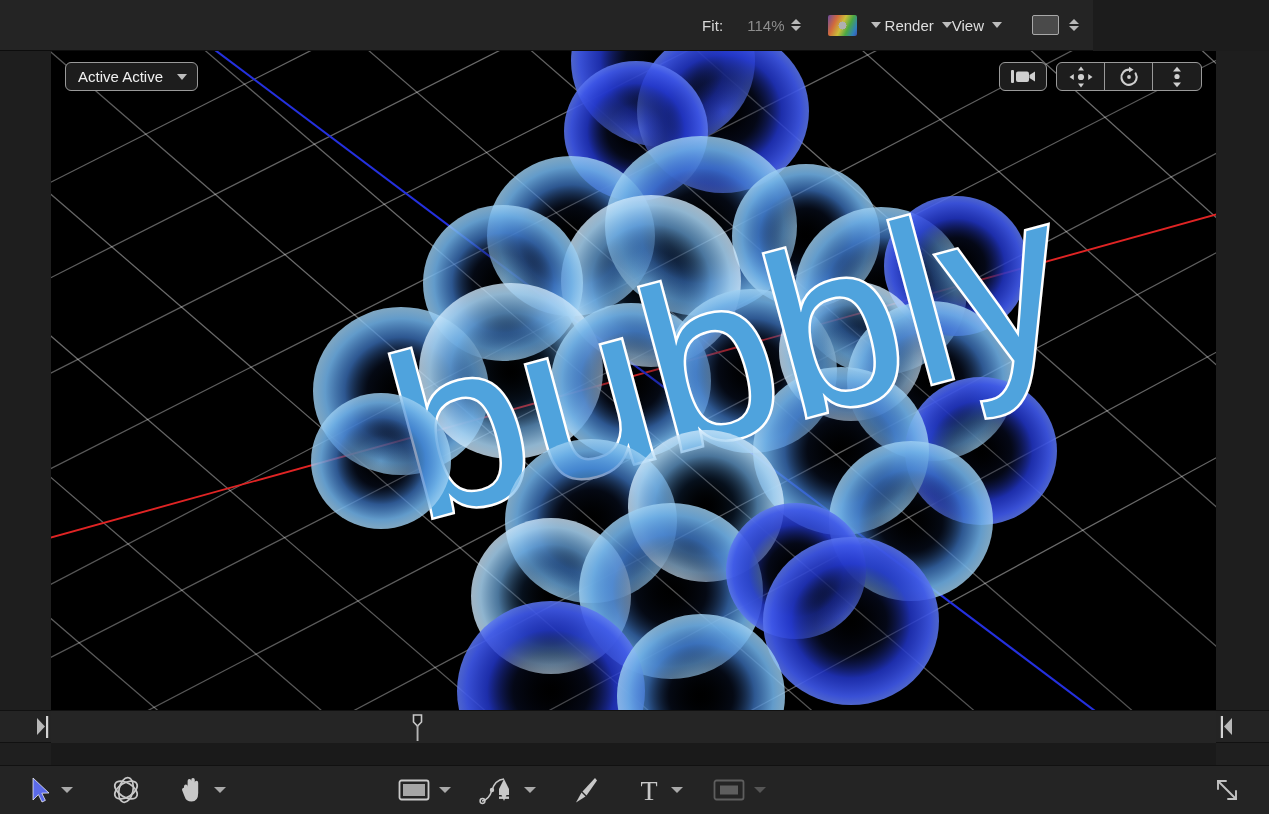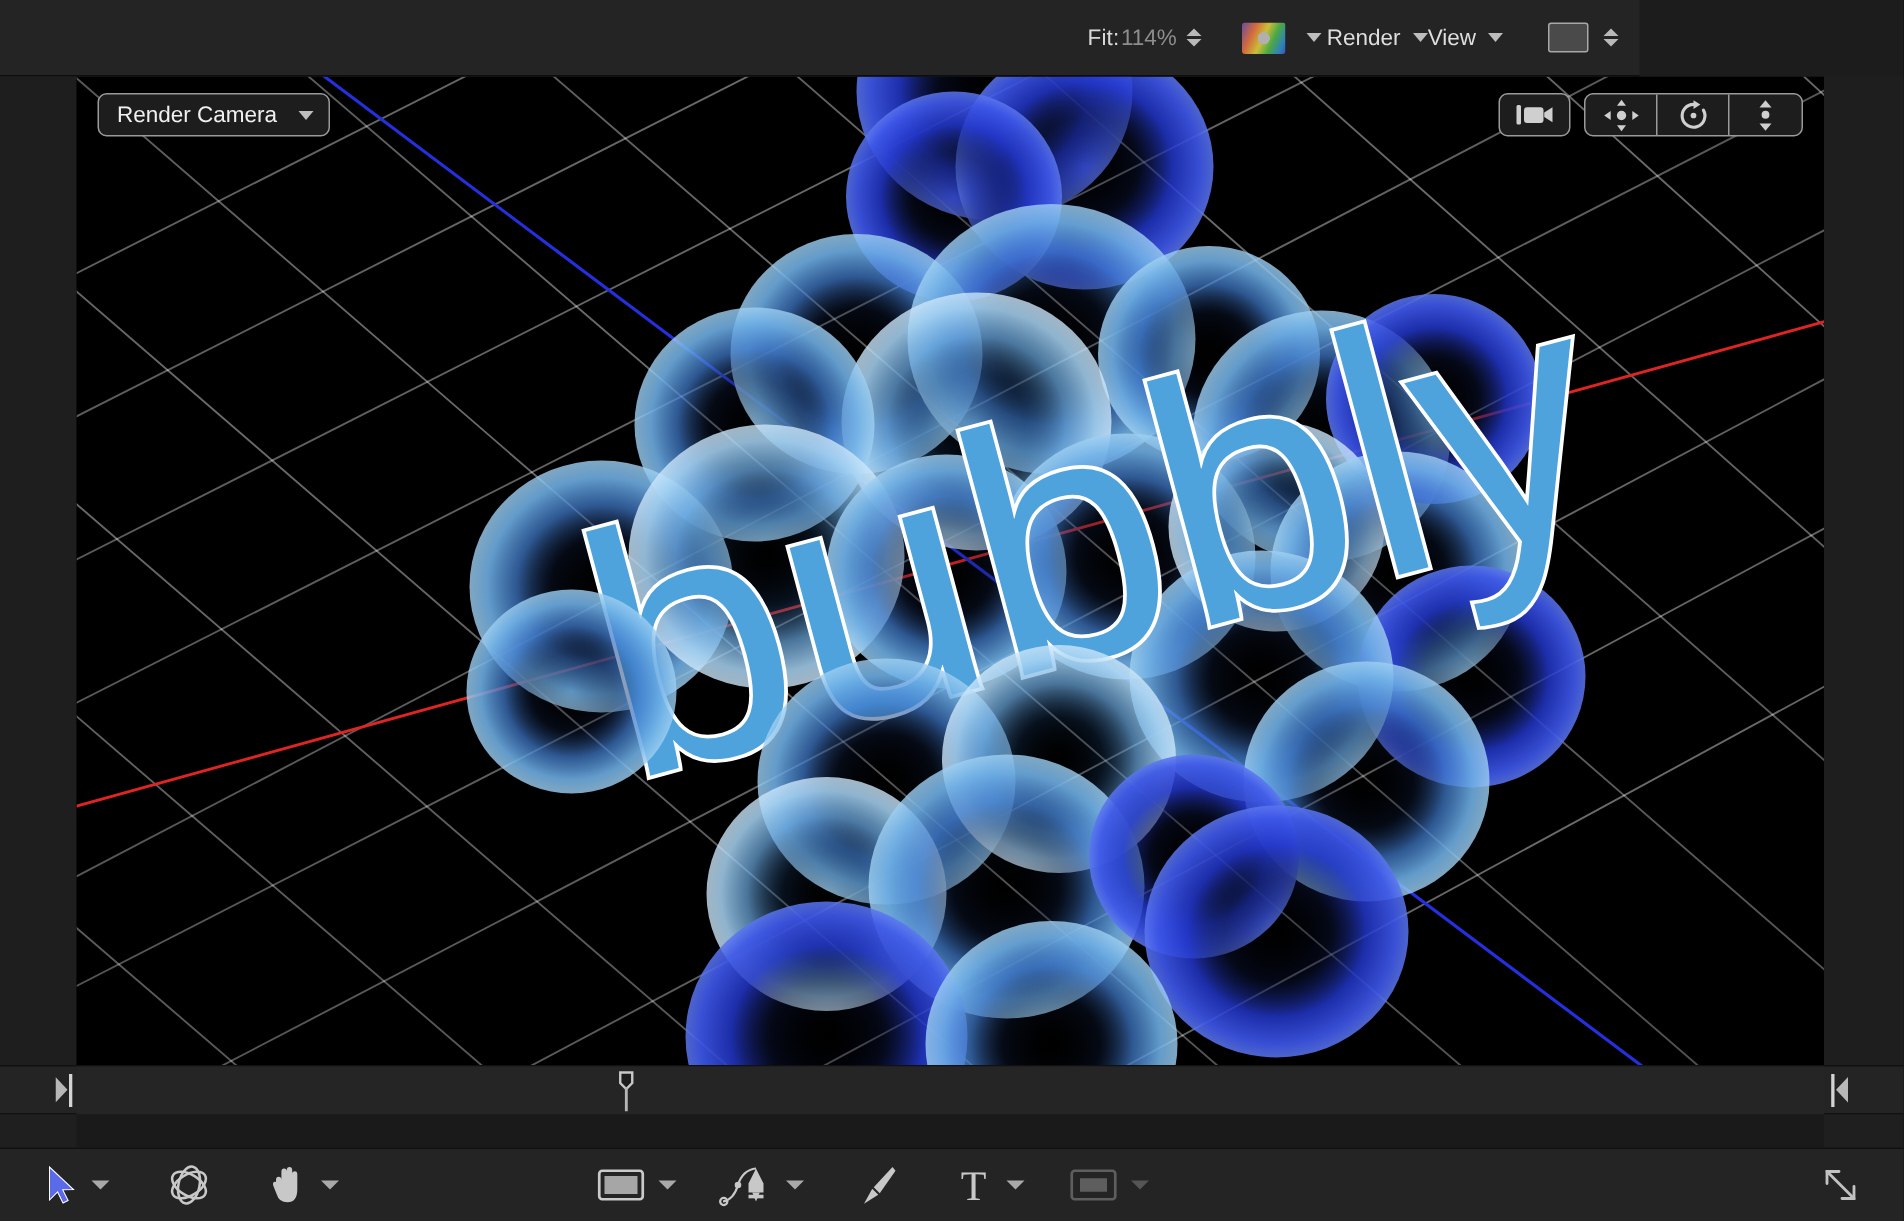--- a/index.html
+++ b/index.html
@@ -17,21 +17,21 @@
     background: #242424;
     border-bottom: 1px solid #0d0d0d;
     display: flex; align-items: center; justify-content: flex-end;
     padding-right: 14px;
   }
   .tb-group { display: flex; align-items: center; height: 26px; }
   .fit-label {
     font-size: 15px; color: #d8d8d8; letter-spacing: .1px;
   }
   .fit-value {
-    font-size: 15px; color: #8d8d8d; margin-left: 1px;
+    font-size: 15px; color: #8d8d8d; margin-left: 24px;
   }
   .stepper {
     display: inline-flex; flex-direction: column; align-items: center;
     justify-content: center; margin-left: 6px; width: 11px; height: 20px;
   }
   .stepper .up, .stepper .dn {
     width: 0; height: 0; border-left: 5px solid transparent;
     border-right: 5px solid transparent;
   }
   .stepper .up { border-bottom: 5px solid #b9b9b9; margin-bottom: 2px; }
@@ -279,21 +279,21 @@
         <ellipse cx="500" cy="545" rx="80" ry="78" fill="url(#bubLight)"></ellipse>
         <ellipse cx="620" cy="540" rx="92" ry="88" fill="url(#bub)"></ellipse>
         <ellipse cx="745" cy="520" rx="70" ry="68" fill="url(#bubDeep)"></ellipse>
         <ellipse cx="800" cy="570" rx="88" ry="84" fill="url(#bubDeep)"></ellipse>
         <ellipse cx="500" cy="640" rx="94" ry="90" fill="url(#bubDeep)"></ellipse>
         <ellipse cx="650" cy="645" rx="84" ry="82" fill="url(#bub)"></ellipse>
       </g>
     </svg>
 
     <div class="cam-popup">
-      <span class="cam-popup-label">Render Camera</span>
+      <span class="cam-popup-label">Active Active</span>
       <i class="chev"></i>
     </div>
 
     <div class="cam-tools">
       <div class="cam-btn">
         <svg width="26" height="15" viewBox="0 0 26 15">
           <rect x="1" y="1" width="3" height="13" rx="1" fill="#cfcfcf"></rect>
           <rect x="6" y="2.5" width="13" height="10.5" rx="2" fill="#cfcfcf"></rect>
           <path d="M19.5 6 L25 2.5 L25 12.5 L19.5 9 Z" fill="#cfcfcf"></path>
         </svg>

